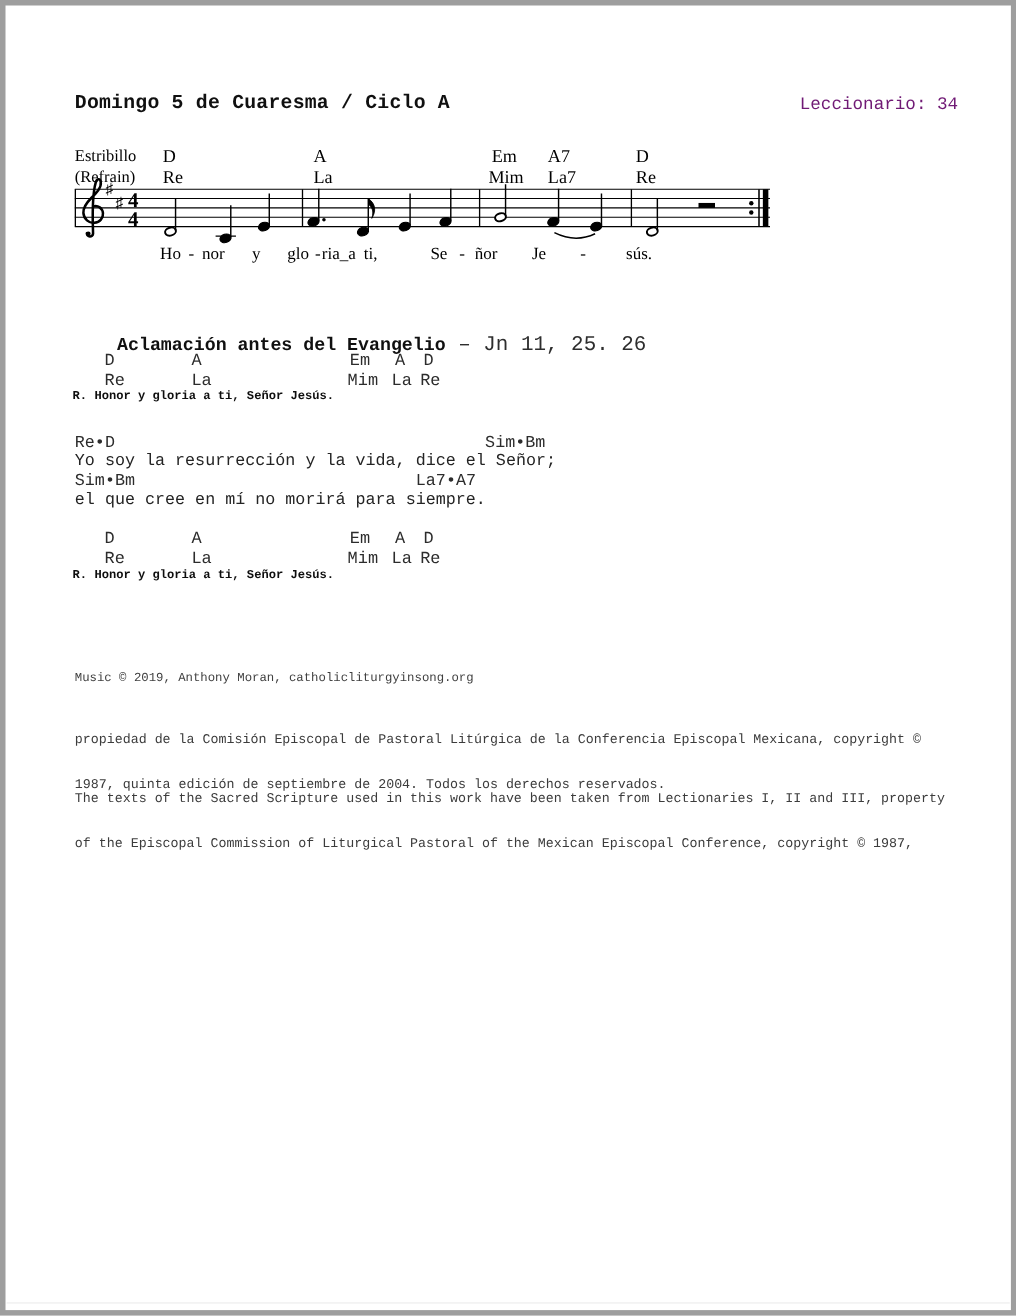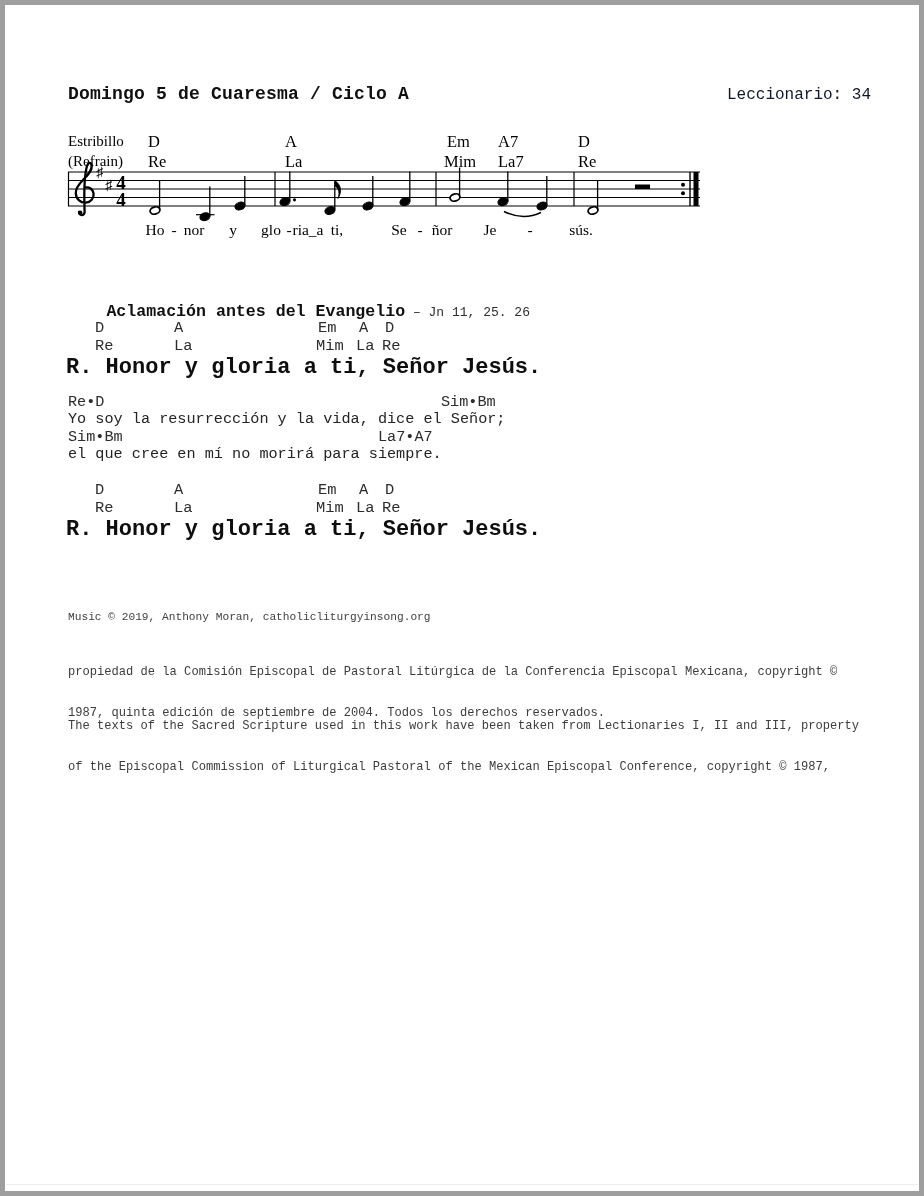--- a/index.html
+++ b/index.html
@@ -7,25 +7,25 @@
     width:924px;height:1196px;position:relative;background:#ffffff;
     font-family:"Liberation Mono","DejaVu Sans Mono",monospace;
     -webkit-font-smoothing:antialiased;
   }
   .page{position:absolute;left:0;top:0;width:924px;height:920px;background:#ffffff;}
   .page-border{position:absolute;left:0;top:0;width:914px;height:1186px;
     border:5px solid #9e9e9e;pointer-events:none;z-index:50;}
   .abs{position:absolute;white-space:pre;}
   .mono{font-family:"Liberation Mono","DejaVu Sans Mono",monospace;color:#1b1b1b;}
   .title{font-size:18px;font-weight:bold;color:#101010;letter-spacing:.2px;}
-  .lect{font-size:16px;color:#0f172a;}
+  .lect{font-size:16px;color:#701a75;}
   .h-bold{font-size:16.6px;font-weight:bold;color:#101010;text-align:right;}
-  .h-ref{font-size:13px;color:#2e2e2e;}
+  .h-ref{font-size:19px;color:#2e2e2e;}
   .chordtok{font-size:15.4px;color:#2c2c2c;position:absolute;top:0;white-space:pre;}
-  .rline{font-size:22px;font-weight:bold;color:#0e0e0e;}
+  .rline{font-size:11px;font-weight:bold;color:#0e0e0e;}
   .vline{font-size:15.2px;color:#242424;}
   .vchord{font-size:15.2px;color:#2c2c2c;position:absolute;top:0;white-space:pre;}
   .credit{font-size:11.2px;color:#3f3f3f;}
   .legal{font-size:12.1px;line-height:13.5px;color:#3c3c3c;}
   .chordrow{position:absolute;height:18px;width:860px;}
   .scanline{position:absolute;left:6px;right:6px;height:1px;background:#ececec;}
   svg text{font-family:"Liberation Serif","DejaVu Serif",serif;}
 </style>
 </head>
 <body>

